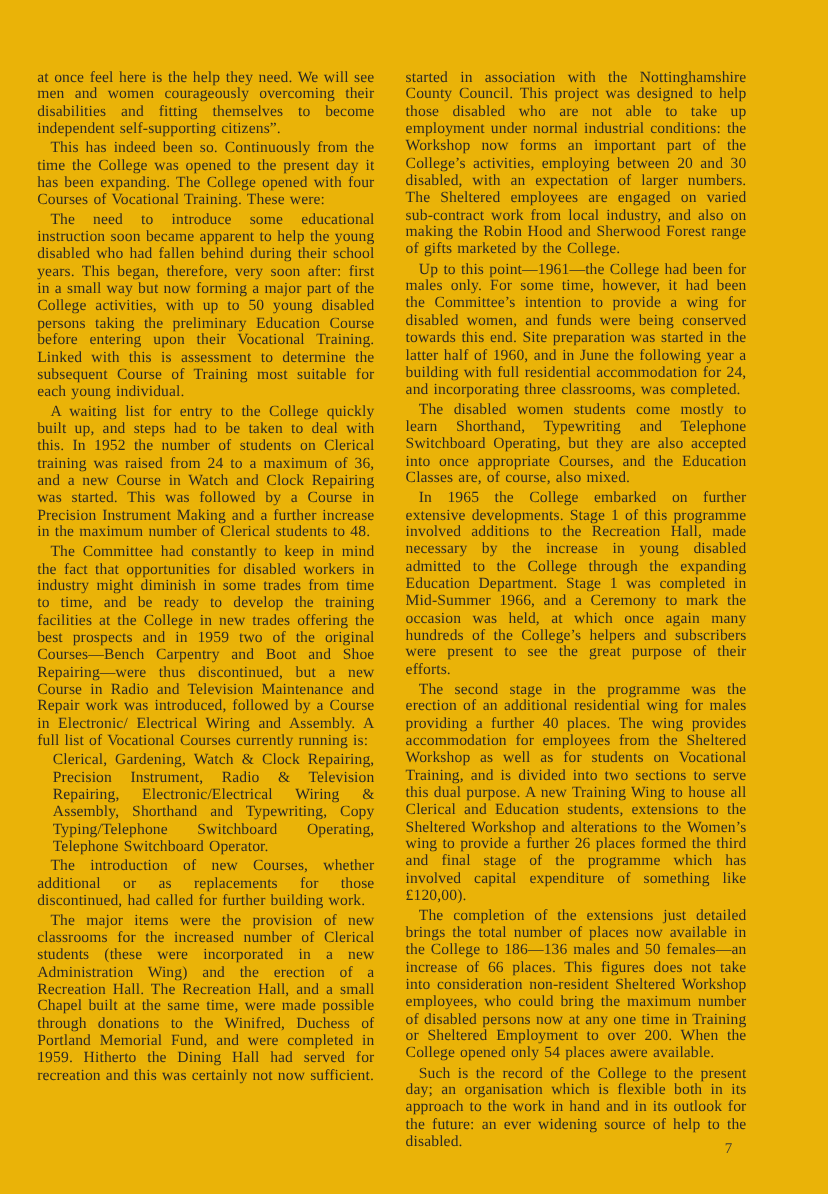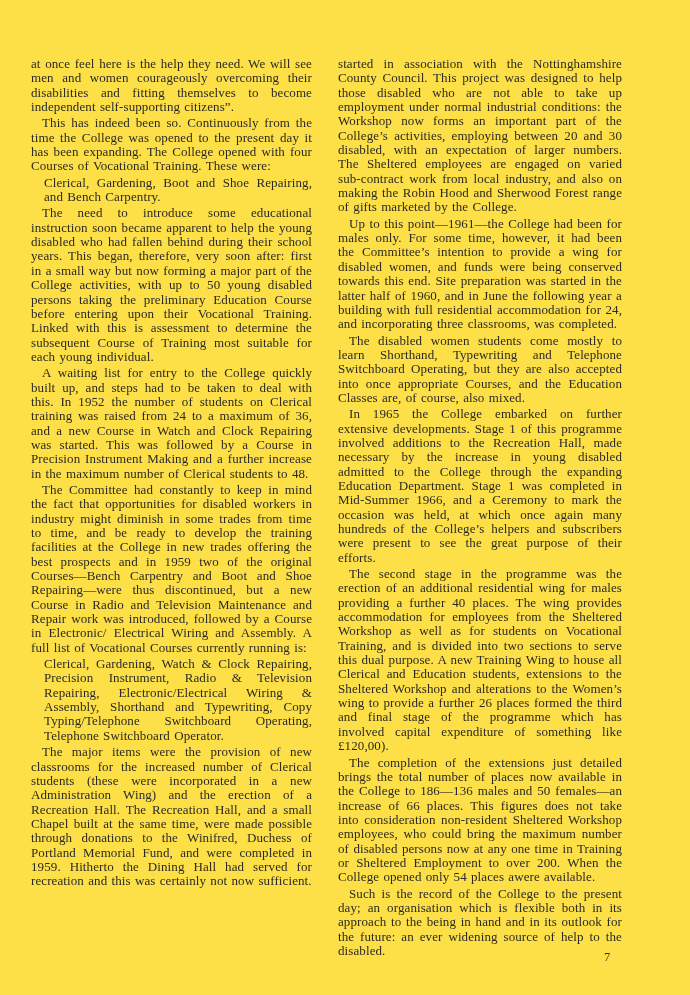--- a/index.html
+++ b/index.html
@@ -4,21 +4,21 @@
 <style>
   html, body {
     margin: 0;
     padding: 0;
     background: #fafaf8;
   }
   .page {
     position: relative;
     width: 690px;
     height: 995px;
-    background: #fde047;
+    background: #eab308;
     font-family: "Liberation Serif", "DejaVu Serif", serif;
     color: #2b2926;
     overflow: hidden;
   }
   .columns {
     position: absolute;
     left: 31px;
     top: 57px;
     display: flex;
     gap: 26px;
@@ -46,34 +46,34 @@
 </style>
 </head>
 <body>
 
 <div class="page">
   <div class="columns">
 
     <div class="col col-left">
       <p>at once feel here is the help they need.  We will see men and women courageously overcoming their disabilities and fitting themselves to become independent self-supporting citizens”.</p>
       <p class="indent">This has indeed been so.  Continuously from the time the College was opened to the present day it has been expanding.  The College opened with four Courses of Vocational Training.  These were:</p>
-      <p class="block">Clerical, Gardening, Boot and Shoe Repairing, and Bench Carpentry.</p>
       <p class="indent">The need to introduce some educational instruction soon became apparent to help the young disabled who had fallen behind during their school years. This began, therefore, very soon after: first in a small way but now forming a major part of the College activities, with up to 50 young disabled persons taking the preliminary Education Course before entering upon their Vocational Training.  Linked with this is assessment to determine the subsequent Course of Training most suitable for each young individual.</p>
       <p class="indent">A waiting list for entry to the College quickly built up, and steps had to be taken to deal with this. In 1952 the number of students on Clerical training was raised from 24 to a maximum of 36, and a new Course in Watch and Clock Repairing was started. This was followed by a Course in Precision Instrument Making and a further increase in the maximum number of Clerical students to 48.</p>
       <p class="indent">The Committee had constantly to keep in mind the fact that opportunities for disabled workers in industry might diminish in some trades from time to time, and be ready to develop the training facilities at the College in new trades offering the best prospects and in 1959 two of the original Courses—Bench Carpentry and Boot and Shoe Repairing—were thus discontinued, but a new Course in Radio and Television Maintenance and Repair work was introduced, followed by a Course in Electronic/ Electrical Wiring and Assembly.  A full list of Vocational Courses currently running is:</p>
       <p class="block">Clerical, Gardening, Watch &amp; Clock Repairing, Precision Instrument, Radio &amp; Television Repairing, Electronic/Electrical Wiring &amp; Assembly, Shorthand and Typewriting, Copy Typing/Telephone Switchboard Operating, Telephone Switchboard Operator.</p>
+      <p class="indent">The introduction of new Courses, whether additional or as replacements for those discontinued, had called for further building work.</p>
       <p class="indent">The major items were the provision of new classrooms for the increased number of Clerical students (these were incorporated in a new Administration Wing) and the erection of a Recreation Hall.  The Recreation Hall, and a small Chapel built at the same time, were made possible through donations to the Winifred, Duchess of Portland Memorial Fund, and were completed in 1959.  Hitherto the Dining Hall had served for recreation and this was certainly not now sufficient.</p>
     </div>
 
     <div class="col col-right">
       <p>started in association with the Nottinghamshire County Council.  This project was designed to help those disabled who are not able to take up employment under normal industrial conditions: the Workshop now forms an important part of the College’s activities, employing between 20 and 30 disabled, with an expectation of larger numbers. The Sheltered employees are engaged on varied sub-contract work from local industry, and also on making the Robin Hood and Sherwood Forest range of gifts marketed by the College.</p>
       <p class="indent">Up to this point—1961—the College had been for males only.  For some time, however, it had been the Committee’s intention to provide a wing for disabled women, and funds were being conserved towards this end.  Site preparation was started in the latter half of 1960, and in June the following year a building with full residential accommodation for 24, and incorporating three classrooms, was completed.</p>
       <p class="indent">The disabled women students come mostly to learn Shorthand, Typewriting and Telephone Switchboard Operating, but they are also accepted into once appropriate Courses, and the Education Classes are, of course, also mixed.</p>
       <p class="indent">In 1965 the College embarked on further extensive developments.  Stage 1 of this programme involved additions to the Recreation Hall, made necessary by the increase in young disabled admitted to the College through the expanding Education Department.  Stage 1 was completed in Mid-Summer 1966, and a Ceremony to mark the occasion was held, at which once again many hundreds of the College’s helpers and subscribers were present to see the great purpose of their efforts.</p>
       <p class="indent">The second stage in the programme was the erection of an additional residential wing for males providing a further 40 places.  The wing provides accommodation for employees from the Sheltered Workshop as well as for students on Vocational Training, and is divided into two sections to serve this dual purpose.  A new Training Wing to house all Clerical and Education students, extensions to the Sheltered Workshop and alterations to the Women’s wing to provide a further 26 places formed the third and final stage of the programme which has involved capital expenditure of something like £120,00).</p>
       <p class="indent">The completion of the extensions just detailed brings the total number of places now available in the College to 186—136 males and 50 females—an increase of 66 places.  This figures does not take into consideration non-resident Sheltered Workshop employees, who could bring the maximum number of disabled persons now at any one time in Training or Sheltered Employment to over 200.  When the College opened only 54 places awere available.</p>
-      <p class="indent">Such is the record of the College to the present day; an organisation which is flexible both in its approach to the being in hand and in its outlook for the future: an ever widening source of help to the disabled.</p>
+      <p class="indent">Such is the record of the College to the present day; an organisation which is flexible both in its approach to the work in hand and in its outlook for the future: an ever widening source of help to the disabled.</p>
     </div>
 
   </div>
 
   <div class="pageno">7</div>
 </div>
 
 </body></html>

